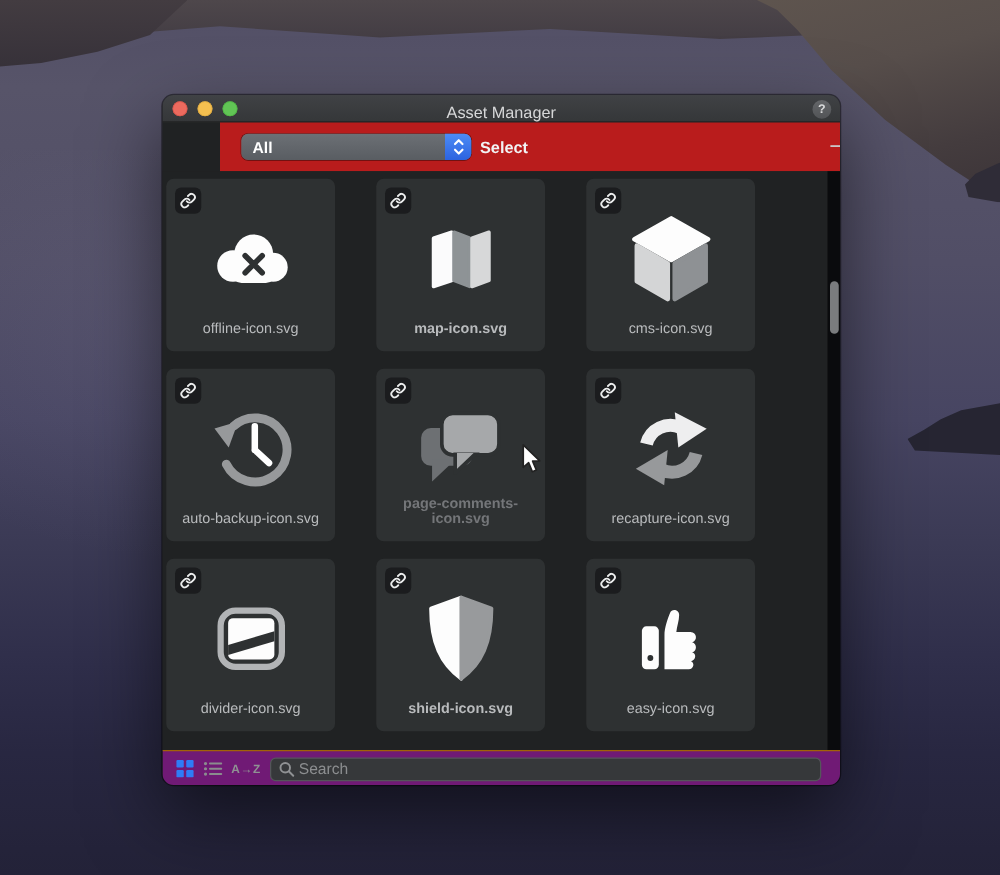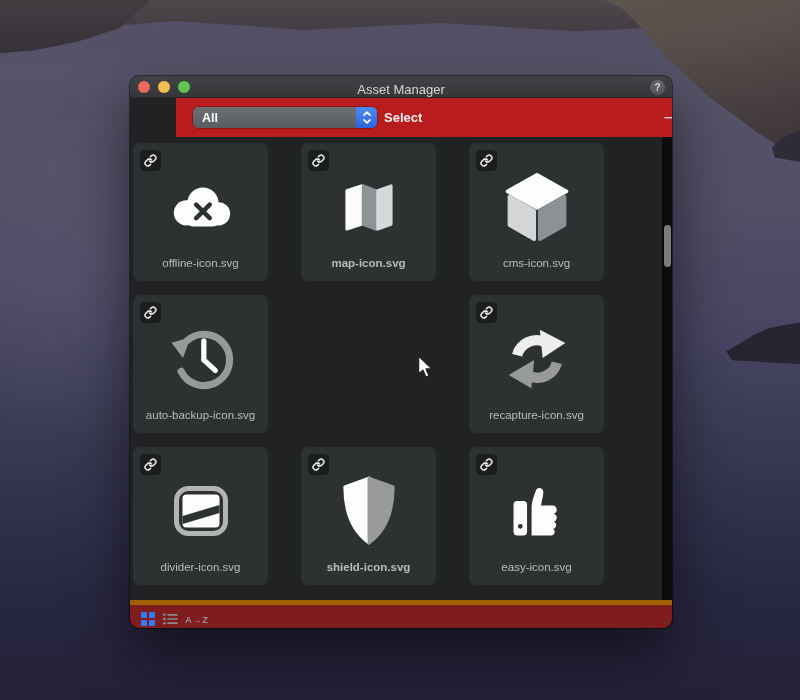--- a/index.html
+++ b/index.html
@@ -60,21 +60,21 @@
     background:#1b1c1e; display:flex; align-items:center; justify-content:center; }
   .glyph { position:absolute; left:0; top:22px; width:100%; height:84px;
     display:flex; align-items:center; justify-content:center; }
   .fname { position:absolute; left:0; bottom:12px; width:100%; text-align:center;
     font-size:11.5px; color:#b9bbbd; }
   .fname.dimmed { color:#747679; }
 
   .scroll-track { position:absolute; right:0; top:0; width:10px; height:100%; background:#0a0b0d; }
   .scroll-thumb { position:absolute; left:1.5px; top:88px; width:7px; height:42px; border-radius:3.5px; background:#7a7c7e; }
 
-  .footer { position:absolute; left:0; top:524px; width:100%; height:28px; background:#7f1d1d; border-top:5px solid #a16207; }
+  .footer { position:absolute; left:0; top:524px; width:100%; height:28px; background:#701a75; border-top:1px solid #a16207; }
   .view-btn { position:absolute; top:6px; width:16px; height:16px; display:flex; align-items:center; justify-content:center; }
   .grid-btn { left:10px; } .list-btn { left:32px; }
   .sort-btn { position:absolute; left:55px; top:0; height:28px; display:flex; align-items:center;
     font-size:9.5px; font-weight:bold; color:#8f9193; letter-spacing:.5px; }
   .searchbox { position:absolute; left:86px; right:15px; top:4.5px; height:19px; border-radius:4.5px;
     background:#36383a; border:1px solid #54565a; display:flex; align-items:center; padding:0 6px; gap:3px; }
   .searchbox input { flex:1; background:transparent; border:none; outline:none;
     font-family:"Liberation Sans",sans-serif; font-size:12.5px; color:#c9cbcd; }
   .searchbox input::placeholder { color:#8c8e90; }
 
@@ -193,20 +193,44 @@
       <div class="glyph">
         <svg width="76" height="74" viewBox="0 0 80 78">
           <path d="M19 52 A 27 27 0 1 0 25 20" fill="none" stroke="#97999b" stroke-width="7.5" stroke-linecap="round"></path>
           <polygon points="9,22 29,16 21,38" fill="#97999b"></polygon>
           <path d="M43 40 V20 M43 40 L55 51" fill="none" stroke="#ffffff" stroke-width="5.5" stroke-linecap="round"></path>
         </svg>
       </div>
       <div class="fname">auto-backup-icon.svg</div>
     </div>
 
+    <div class="cell c1 r1">
+      <div class="badge">
+        <svg width="13" height="13" viewBox="0 0 24 24">
+            <g fill="none" stroke="#eceded" stroke-width="2.8" stroke-linecap="round" stroke-linejoin="round">
+              <path d="M10 13a5 5 0 0 0 7.54.54l3-3a5 5 0 0 0-7.07-7.07l-1.72 1.71"></path>
+              <path d="M14 11a5 5 0 0 0-7.54-.54l-3 3a5 5 0 0 0 7.07 7.07l1.71-1.71"></path>
+            </g>
+          </svg>
+      </div>
+      <div class="glyph">
+        <svg width="70" height="62" viewBox="0 0 72 62">
+          <g fill="#6d7073">
+              <rect x="3" y="14" width="42" height="31" rx="8"></rect>
+              <polygon points="12,40 12,58 31,40"></polygon>
+            </g>
+          <g fill="#a6a8aa" stroke="#2e3132" stroke-width="3" stroke-linejoin="round">
+              <rect x="20" y="2" width="47" height="34" rx="9"></rect>
+              <polygon points="31,33 31,51 50,33"></polygon>
+            </g>
+          <rect x="22" y="4" width="43" height="30" rx="7" fill="#a6a8aa"></rect>
+        </svg>
+      </div>
+      <div class="fname dimmed">page-comments-icon.svg</div>
+    </div>
 
     <div class="cell c2 r1">
       <div class="badge">
         <svg width="13" height="13" viewBox="0 0 24 24">
             <g fill="none" stroke="#eceded" stroke-width="2.8" stroke-linecap="round" stroke-linejoin="round">
               <path d="M10 13a5 5 0 0 0 7.54.54l3-3a5 5 0 0 0-7.07-7.07l-1.72 1.71"></path>
               <path d="M14 11a5 5 0 0 0-7.54-.54l-3 3a5 5 0 0 0 7.07 7.07l1.71-1.71"></path>
             </g>
           </svg>
       </div>
@@ -301,19 +325,26 @@
             <line x1="5" y1="11.2" x2="14" y2="11.2"></line>
           </g>
           <g fill="#8a8c8e">
             <circle cx="1.4" cy="2.8" r="1.3"></circle>
             <circle cx="1.4" cy="7" r="1.3"></circle>
             <circle cx="1.4" cy="11.2" r="1.3"></circle>
           </g>
         </svg>
     </div>
     <div class="sort-btn">A→Z</div>
+    <div class="searchbox">
+      <svg width="13" height="13" viewBox="0 0 14 14">
+          <circle cx="5.6" cy="5.6" r="4.1" fill="none" stroke="#8f9193" stroke-width="1.7"></circle>
+          <line x1="8.8" y1="8.8" x2="12.5" y2="12.5" stroke="#8f9193" stroke-width="1.7" stroke-linecap="round"></line>
+        </svg>
+      <input type="text" placeholder="Search" style="">
+    </div>
   </div>
 
 </div>
 
 <svg class="cursor" viewBox="0 0 17 24">
   <path d="M1.5 1.5 L1.5 18.5 L5.6 15 L8.4 21.8 L11.4 20.5 L8.6 13.8 L14 13.6 Z" fill="#ffffff" stroke="#222222" stroke-width="1.3" stroke-linejoin="round"></path>
 </svg>
 
 </body></html>

